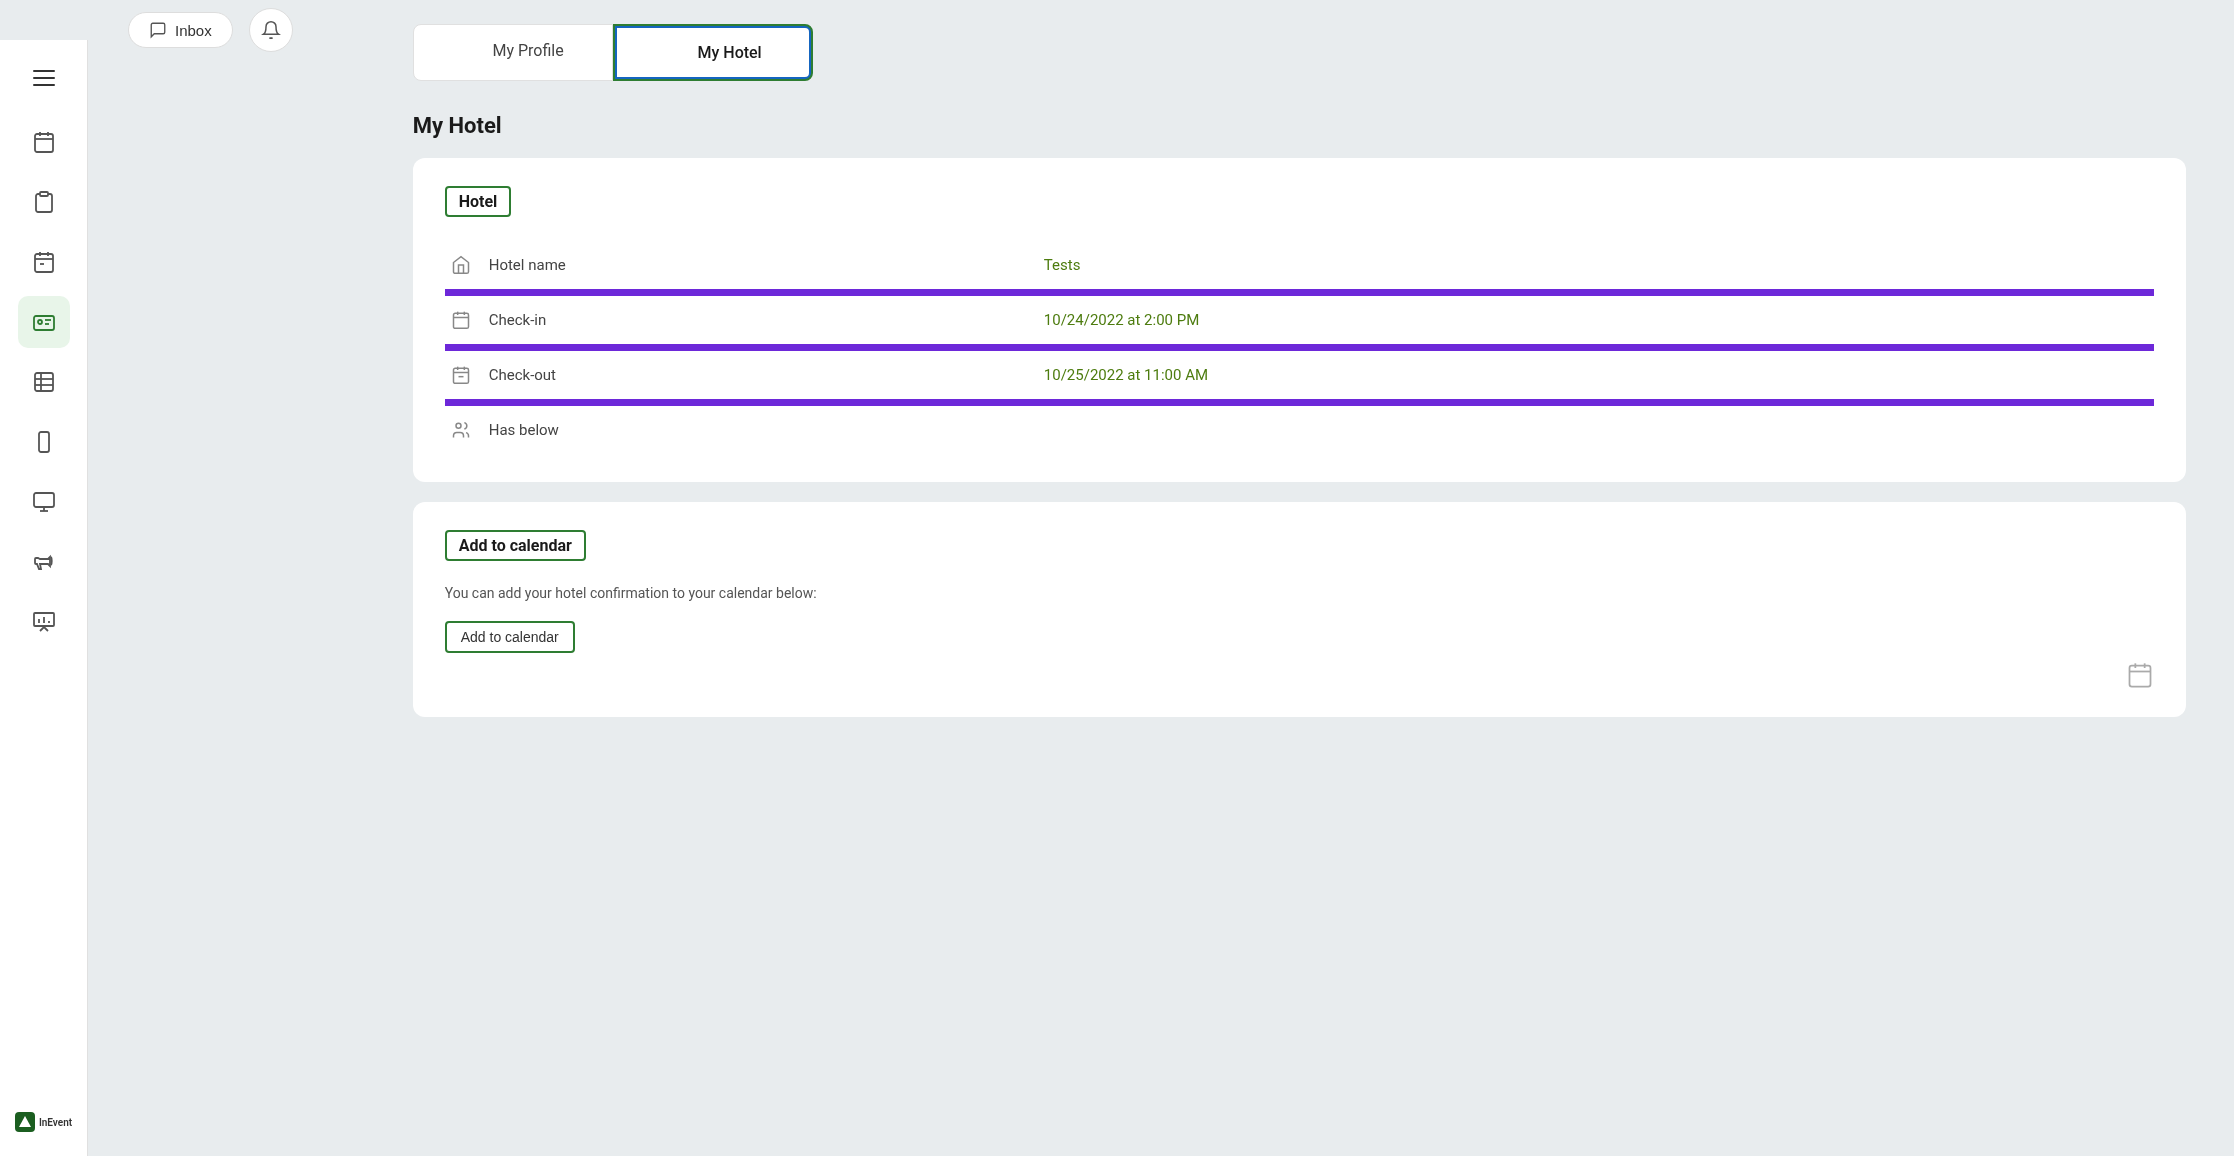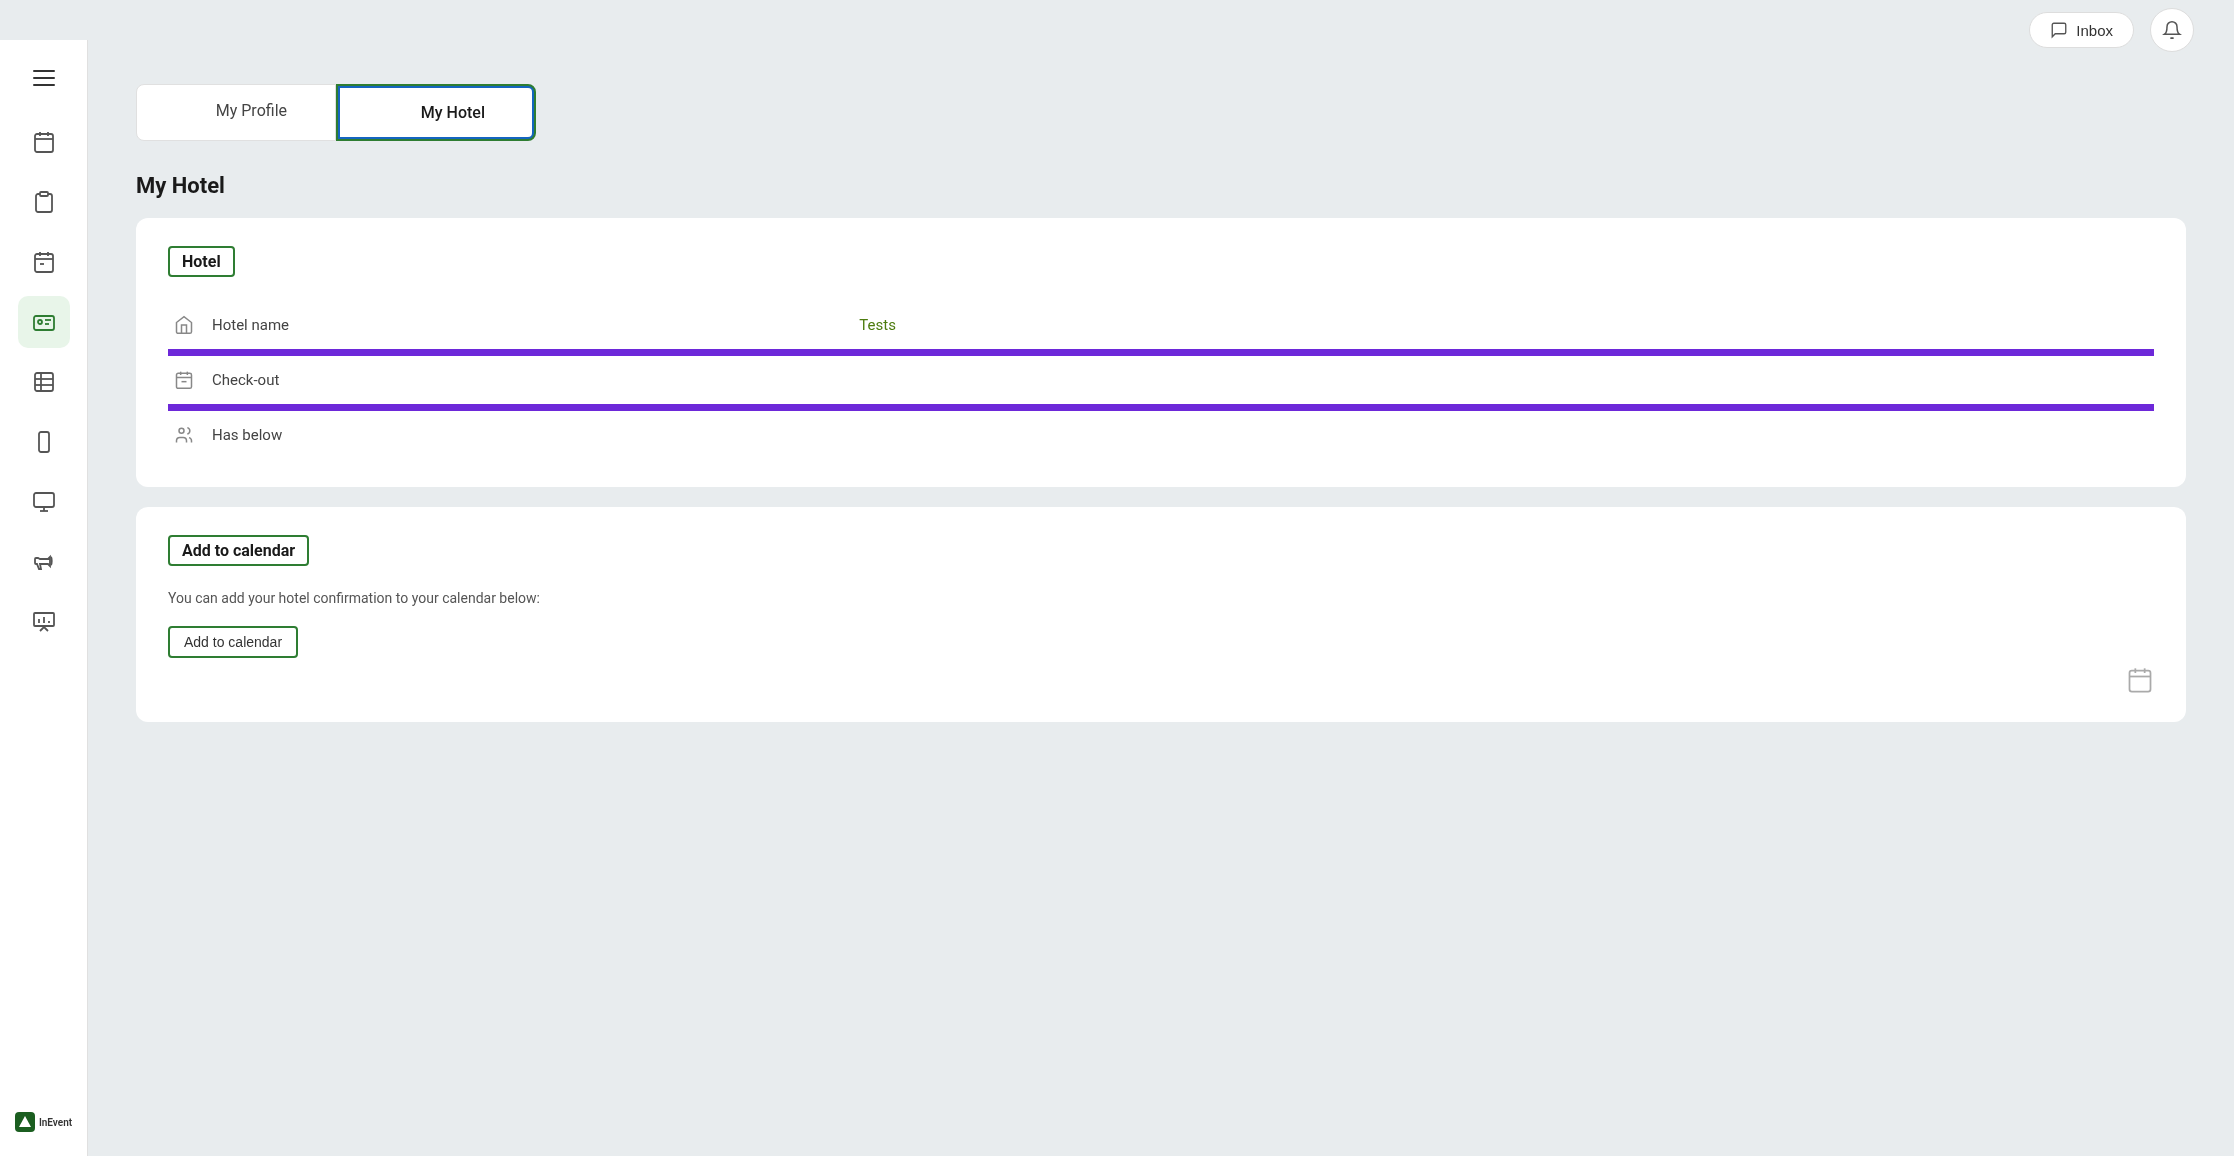--- a/index.html
+++ b/index.html
@@ -70,22 +70,23 @@
       display: flex;
       align-items: center;
       justify-content: center;
       padding: 8px;
     }
 
     
     .main {
       flex: 1;
       display: flex;
-      flex-direction: column;
+      flex-direction: row;
       overflow: hidden;
+      gap: 32px;
     }
 
     
     .header {
       height: 60px;
       background: #e8ecee;
       display: flex;
       align-items: center;
       justify-content: flex-end;
       padding: 0 40px;
@@ -420,33 +421,46 @@
           <svg viewBox="0 0 24 24" fill="none" stroke="currentColor" stroke-width="1.8">
               <path d="M3 9l9-7 9 7v11a2 2 0 0 1-2 2H5a2 2 0 0 1-2-2z"></path>
               <polyline points="9 22 9 12 15 12 15 22"></polyline>
             </svg>
         </div>
         <div class="info-label">Hotel name</div>
         <div class="info-value">Tests</div>
       </div>
 
       
+      <div class="info-row">
+        <div class="info-icon">
+          <svg viewBox="0 0 24 24" fill="none" stroke="currentColor" stroke-width="1.8">
+              <rect x="3" y="4" width="18" height="18" rx="2"></rect>
+              <line x1="3" y1="9" x2="21" y2="9"></line>
+              <line x1="8" y1="2" x2="8" y2="6"></line>
+              <line x1="16" y1="2" x2="16" y2="6"></line>
+            </svg>
+        </div>
+        <div class="info-label">Check-in</div>
+        <div class="info-value">10/24/2022 at 2:00 PM</div>
+      </div>
 
       
       <div class="info-row">
         <div class="info-icon">
           <svg viewBox="0 0 24 24" fill="none" stroke="currentColor" stroke-width="1.8">
               <rect x="3" y="4" width="18" height="18" rx="2"></rect>
               <line x1="3" y1="9" x2="21" y2="9"></line>
               <line x1="8" y1="2" x2="8" y2="6"></line>
               <line x1="16" y1="2" x2="16" y2="6"></line>
               <line x1="9" y1="14" x2="15" y2="14"></line>
             </svg>
         </div>
         <div class="info-label">Check-out</div>
+        <div class="info-value">10/25/2022 at 11:00 AM</div>
       </div>
 
       
       <div class="info-row">
         <div class="info-icon">
           <svg viewBox="0 0 24 24" fill="none" stroke="currentColor" stroke-width="1.8">
               <circle cx="9" cy="7" r="3"></circle>
               <path d="M3 21v-2a4 4 0 0 1 4-4h4a4 4 0 0 1 4 4v2"></path>
               <path d="M16 3.13a4 4 0 0 1 0 7.75"></path>
               <path d="M21 21v-2a4 4 0 0 0-3-3.85"></path>

